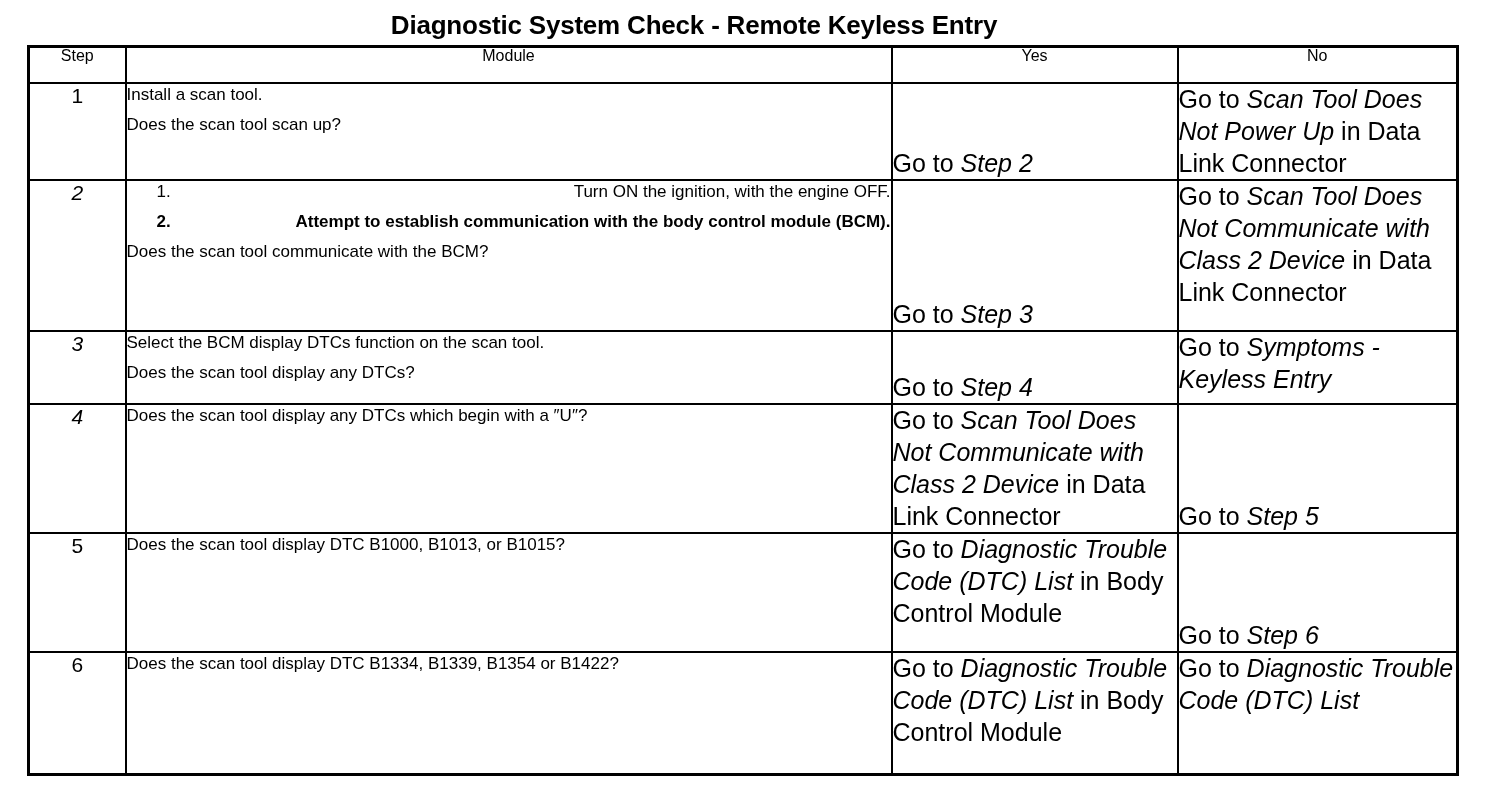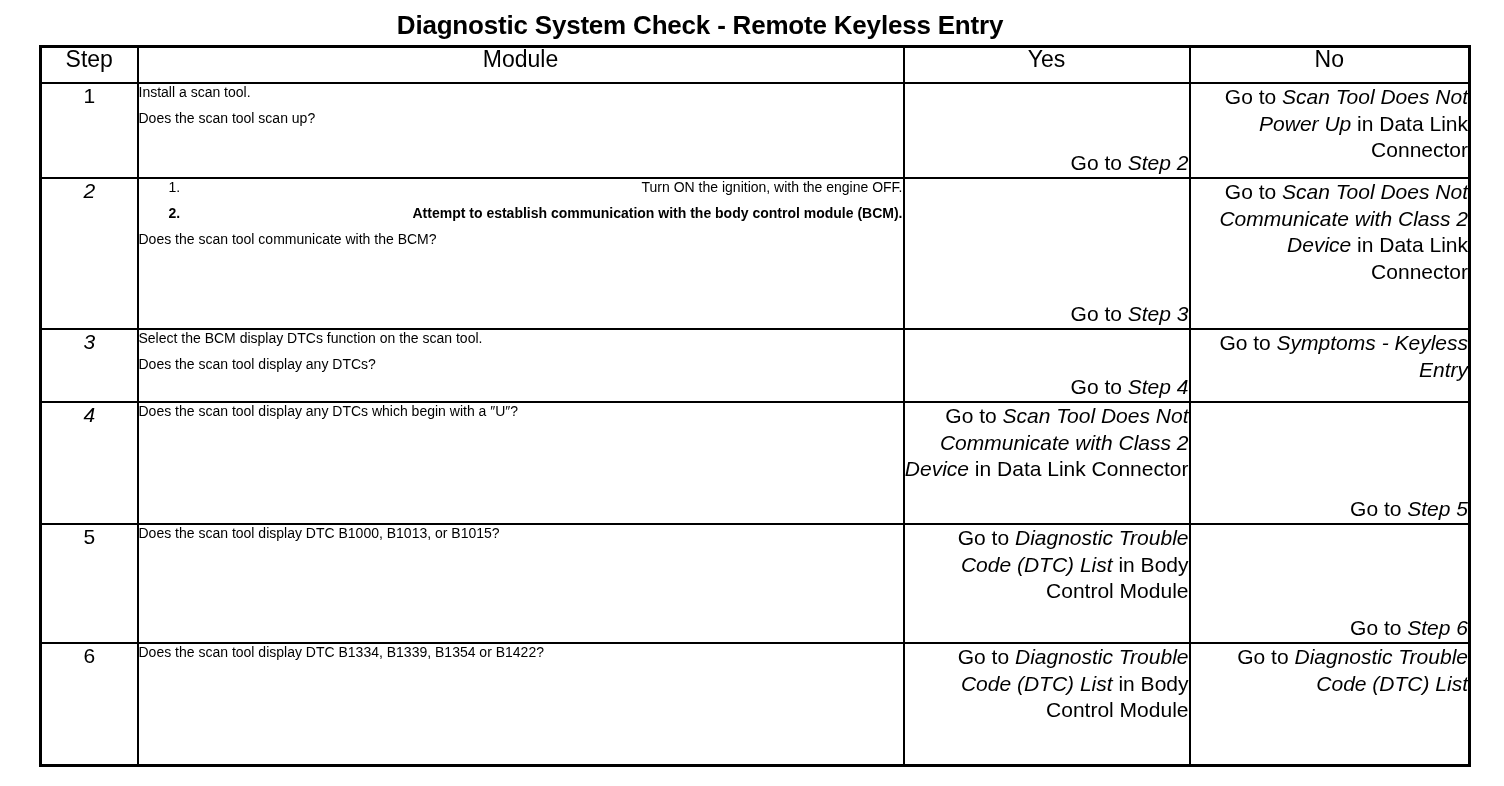--- a/index.html
+++ b/index.html
@@ -13,21 +13,20 @@
     height: 786px;
     font-family: "Liberation Sans", sans-serif;
     color: #000000;
     overflow: hidden;
   }
   .page {
     position: relative;
     width: 1388px;
     height: 786px;
     box-sizing: border-box;
-    padding-left: 12px;
   }
   .doc-title {
     text-align: center;
     font-size: 26px;
     font-weight: bold;
     letter-spacing: -0.2px;
     padding-top: 12px;
     padding-bottom: 7px;
     line-height: 1.0;
   }
@@ -47,38 +46,38 @@
   
   col.c-step   { width: 97px;  }
   col.c-action { width: 766px; }
   col.c-yes    { width: 286px; }
   col.c-no     { width: 280px; }
 
   thead th {
     height: 34px;
     text-align: center;
     vertical-align: middle;
-    font-size: 23px;
+    font-size: 16px;
     font-weight: bold;
     line-height: 1.0;
   }
   
   td.step-cell {
     vertical-align: middle;
     text-align: center;
     font-size: 21px;
     line-height: 1.1;
   }
   .step-num { display: block; }
   .step-num.ital { font-style: italic; }
 
   
   td.action-cell {
     vertical-align: top;
-    font-size: 14px;
+    font-size: 17px;
     line-height: 1.28;
     padding: 7px 8px 7px 14px;
   }
   .act-line { display: block; margin: 0 0 8px 0; }
   .act-line:last-child { margin-bottom: 0; }
   ol.act-list {
     margin: 0 0 8px 0;
     padding: 0 0 0 30px;
     list-style: none;
     counter-reset: actstep;
@@ -93,23 +92,23 @@
   ol.act-list li:last-child { margin-bottom: 0; font-weight: bold; }
   ol.act-list li::before {
     content: counter(actstep) ".";
     position: absolute;
     left: 0;
     top: 0;
   }
 
   
   td.branch-cell {
-    font-size: 21px;
+    font-size: 25px;
     line-height: 1.27;
-    text-align: right;
+    text-align: left;
     padding: 6px 7px 7px 7px;
     border-radius: 6px;
   }
   td.branch-cell.align-bottom {
     vertical-align: bottom;
     margin-left: 8px;
   }
   td.branch-cell.align-top {
     vertical-align: top;
   }

